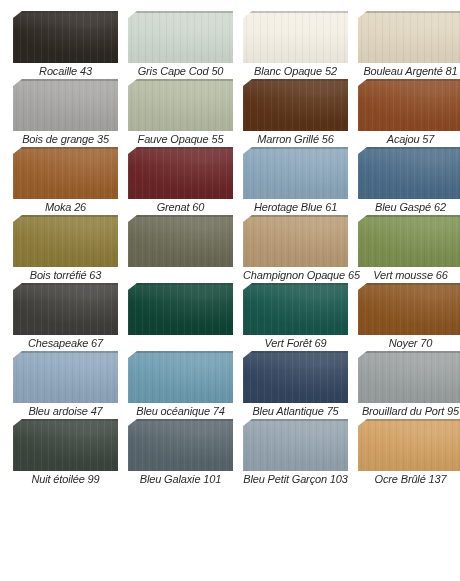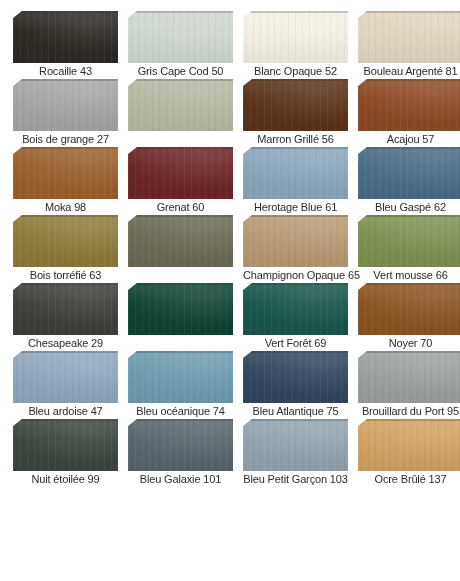--- a/index.html
+++ b/index.html
@@ -22,20 +22,21 @@
     grid-auto-rows: 68px;
     padding: 11px 0 0 13px;
     column-gap: 0;
     row-gap: 0;
   }
 
   .swatch-cell {
     width: 115px;
     height: 68px;
     position: relative;
+    font-style: italic;
   }
 
   .swatch-chip {
     position: relative;
     width: 105px;
     height: 52px;
     overflow: hidden;
     
     clip-path: polygon(9px 0, 100% 0, 100% 100%, 0 100%, 0 7px);
     background-color: #888;
@@ -130,28 +131,29 @@
         <div class="sheen"></div>
       </div>
       <div class="swatch-label">Bouleau Argenté 81</div>
     </div>
     <div class="swatch-cell">
       <div class="swatch-chip" style="background-color: rgb(166, 165, 163);">
         <div class="topedge"></div>
         <div class="grain"></div>
         <div class="sheen"></div>
       </div>
-      <div class="swatch-label">Bois de grange 27</div>
+      <div class="swatch-label">Bois de grange 35</div>
     </div>
     <div class="swatch-cell">
       <div class="swatch-chip" style="background-color: rgb(180, 186, 162);">
         <div class="topedge"></div>
         <div class="grain"></div>
         <div class="sheen"></div>
       </div>
+      <div class="swatch-label">Fauve Opaque 55</div>
     </div>
     <div class="swatch-cell">
       <div class="swatch-chip" style="background-color: rgb(91, 51, 24);">
         <div class="topedge"></div>
         <div class="grain"></div>
         <div class="sheen"></div>
       </div>
       <div class="swatch-label">Marron Grillé 56</div>
     </div>
     <div class="swatch-cell">
@@ -161,21 +163,21 @@
         <div class="sheen"></div>
       </div>
       <div class="swatch-label">Acajou 57</div>
     </div>
     <div class="swatch-cell">
       <div class="swatch-chip" style="background-color: rgb(154, 95, 44);">
         <div class="topedge"></div>
         <div class="grain"></div>
         <div class="sheen"></div>
       </div>
-      <div class="swatch-label">Moka 98</div>
+      <div class="swatch-label">Moka 26</div>
     </div>
     <div class="swatch-cell">
       <div class="swatch-chip" style="background-color: rgb(107, 37, 39);">
         <div class="topedge"></div>
         <div class="grain"></div>
         <div class="sheen"></div>
       </div>
       <div class="swatch-label">Grenat 60</div>
     </div>
     <div class="swatch-cell">
@@ -224,21 +226,21 @@
         <div class="sheen"></div>
       </div>
       <div class="swatch-label">Vert mousse 66</div>
     </div>
     <div class="swatch-cell">
       <div class="swatch-chip" style="background-color: rgb(64, 62, 58);">
         <div class="topedge"></div>
         <div class="grain"></div>
         <div class="sheen"></div>
       </div>
-      <div class="swatch-label">Chesapeake 29</div>
+      <div class="swatch-label">Chesapeake 67</div>
     </div>
     <div class="swatch-cell">
       <div class="swatch-chip" style="background-color: rgb(15, 68, 52);">
         <div class="topedge"></div>
         <div class="grain"></div>
         <div class="sheen"></div>
       </div>
     </div>
     <div class="swatch-cell">
       <div class="swatch-chip" style="background-color: rgb(23, 86, 75);">

